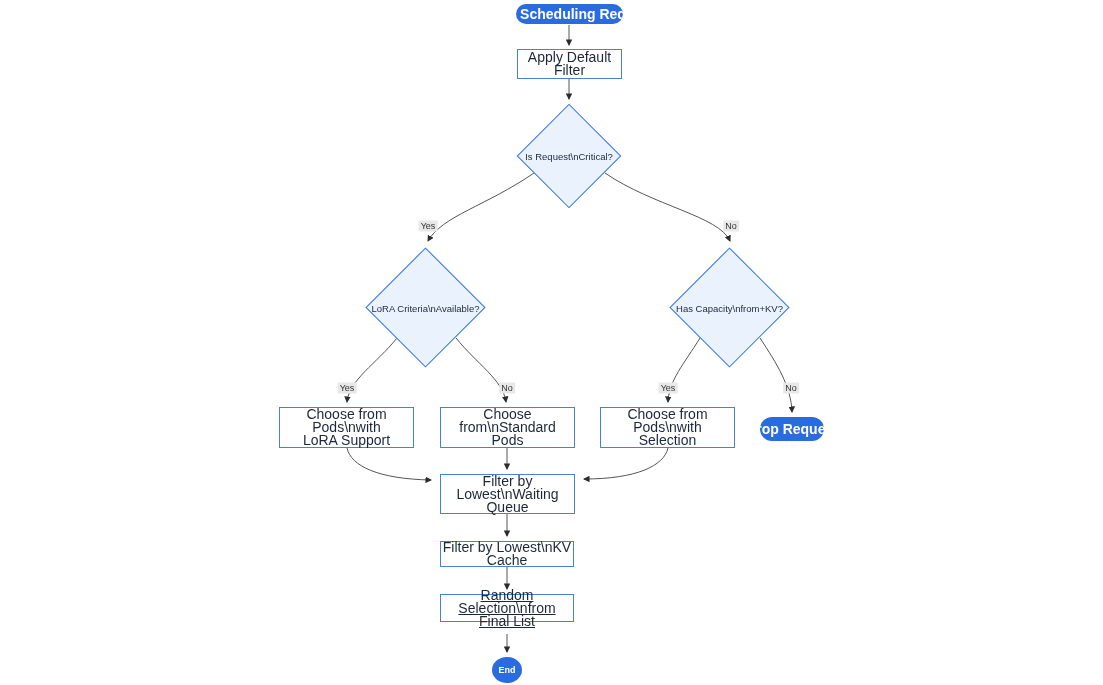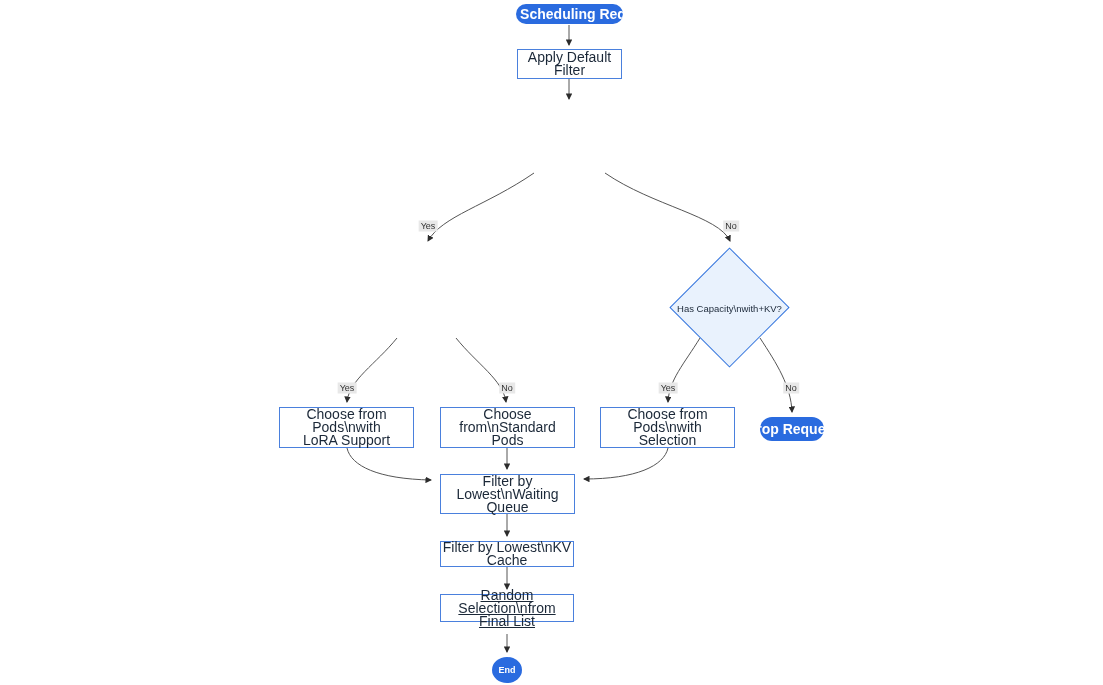--- a/index.html
+++ b/index.html
@@ -118,25 +118,33 @@
   <div class="edge-label" style="left:731px; top:226px;">No</div>
   <div class="edge-label" style="left:347px; top:388px;">Yes</div>
   <div class="edge-label" style="left:507px; top:388px;">No</div>
   <div class="edge-label" style="left:668px; top:388px;">Yes</div>
   <div class="edge-label" style="left:791px; top:388px;">No</div>
 
   <div class="node pill" style="left:516px; top:4px; width:107px; height:20px;">Start Scheduling Request</div>
 
   <div class="node rect" style="left:517px; top:49px; width:105px; height:30px;">Apply Default Filter</div>
 
+  <div class="diamond" style="left:532px; top:119px; width:74px; height:74px;">
+    <div class="shape"></div>
+    <div class="dlabel">Is Request\nCritical?</div>
+  </div>
 
+  <div class="diamond" style="left:383px; top:265px; width:85px; height:85px;">
+    <div class="shape"></div>
+    <div class="dlabel">LoRA Criteria\nAvailable?</div>
+  </div>
 
   <div class="diamond" style="left:687px; top:265px; width:85px; height:85px;">
     <div class="shape"></div>
-    <div class="dlabel">Has Capacity\nwith+KV?</div>
+    <div class="dlabel">Has Capacity\nfrom+KV?</div>
   </div>
 
   <div class="node rect" style="left:279px; top:407px; width:135px; height:41px;">
     <span>Choose from Pods\nwith</span>
     <span>LoRA Support</span>
   </div>
 
   <div class="node rect" style="left:440px; top:407px; width:135px; height:41px;">
     <span>Choose from\nStandard</span>
     <span>Pods</span>

